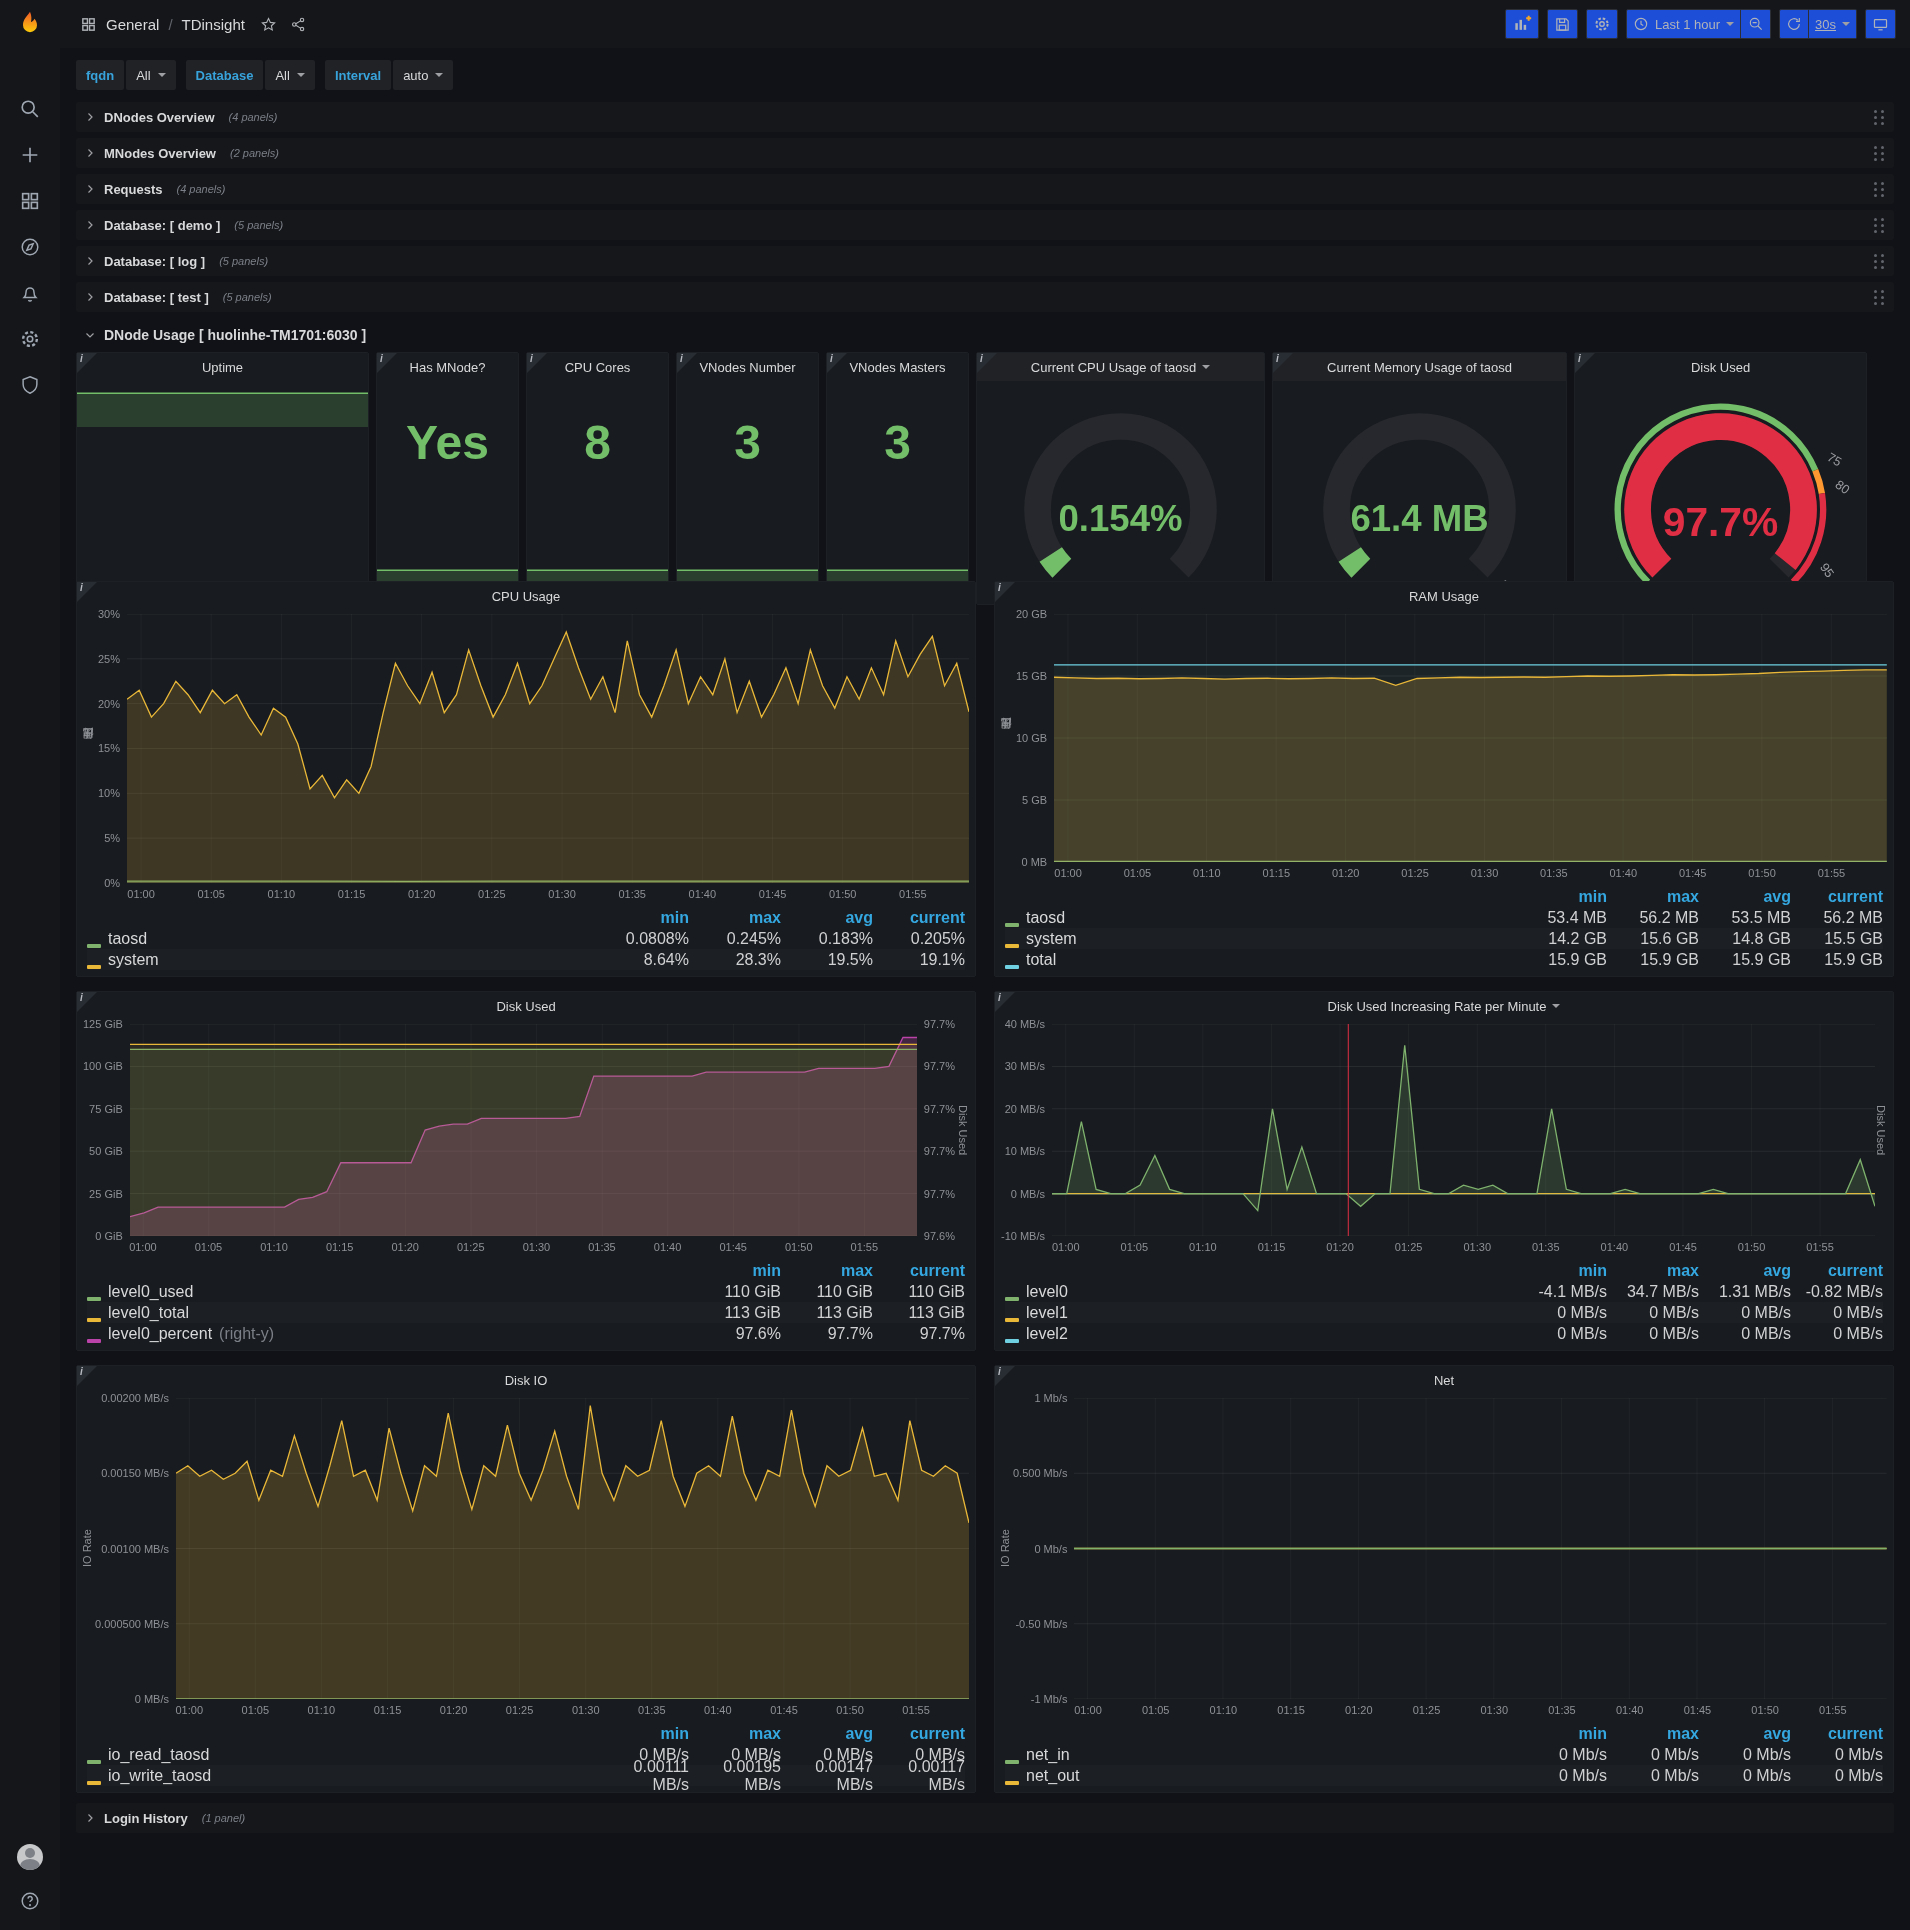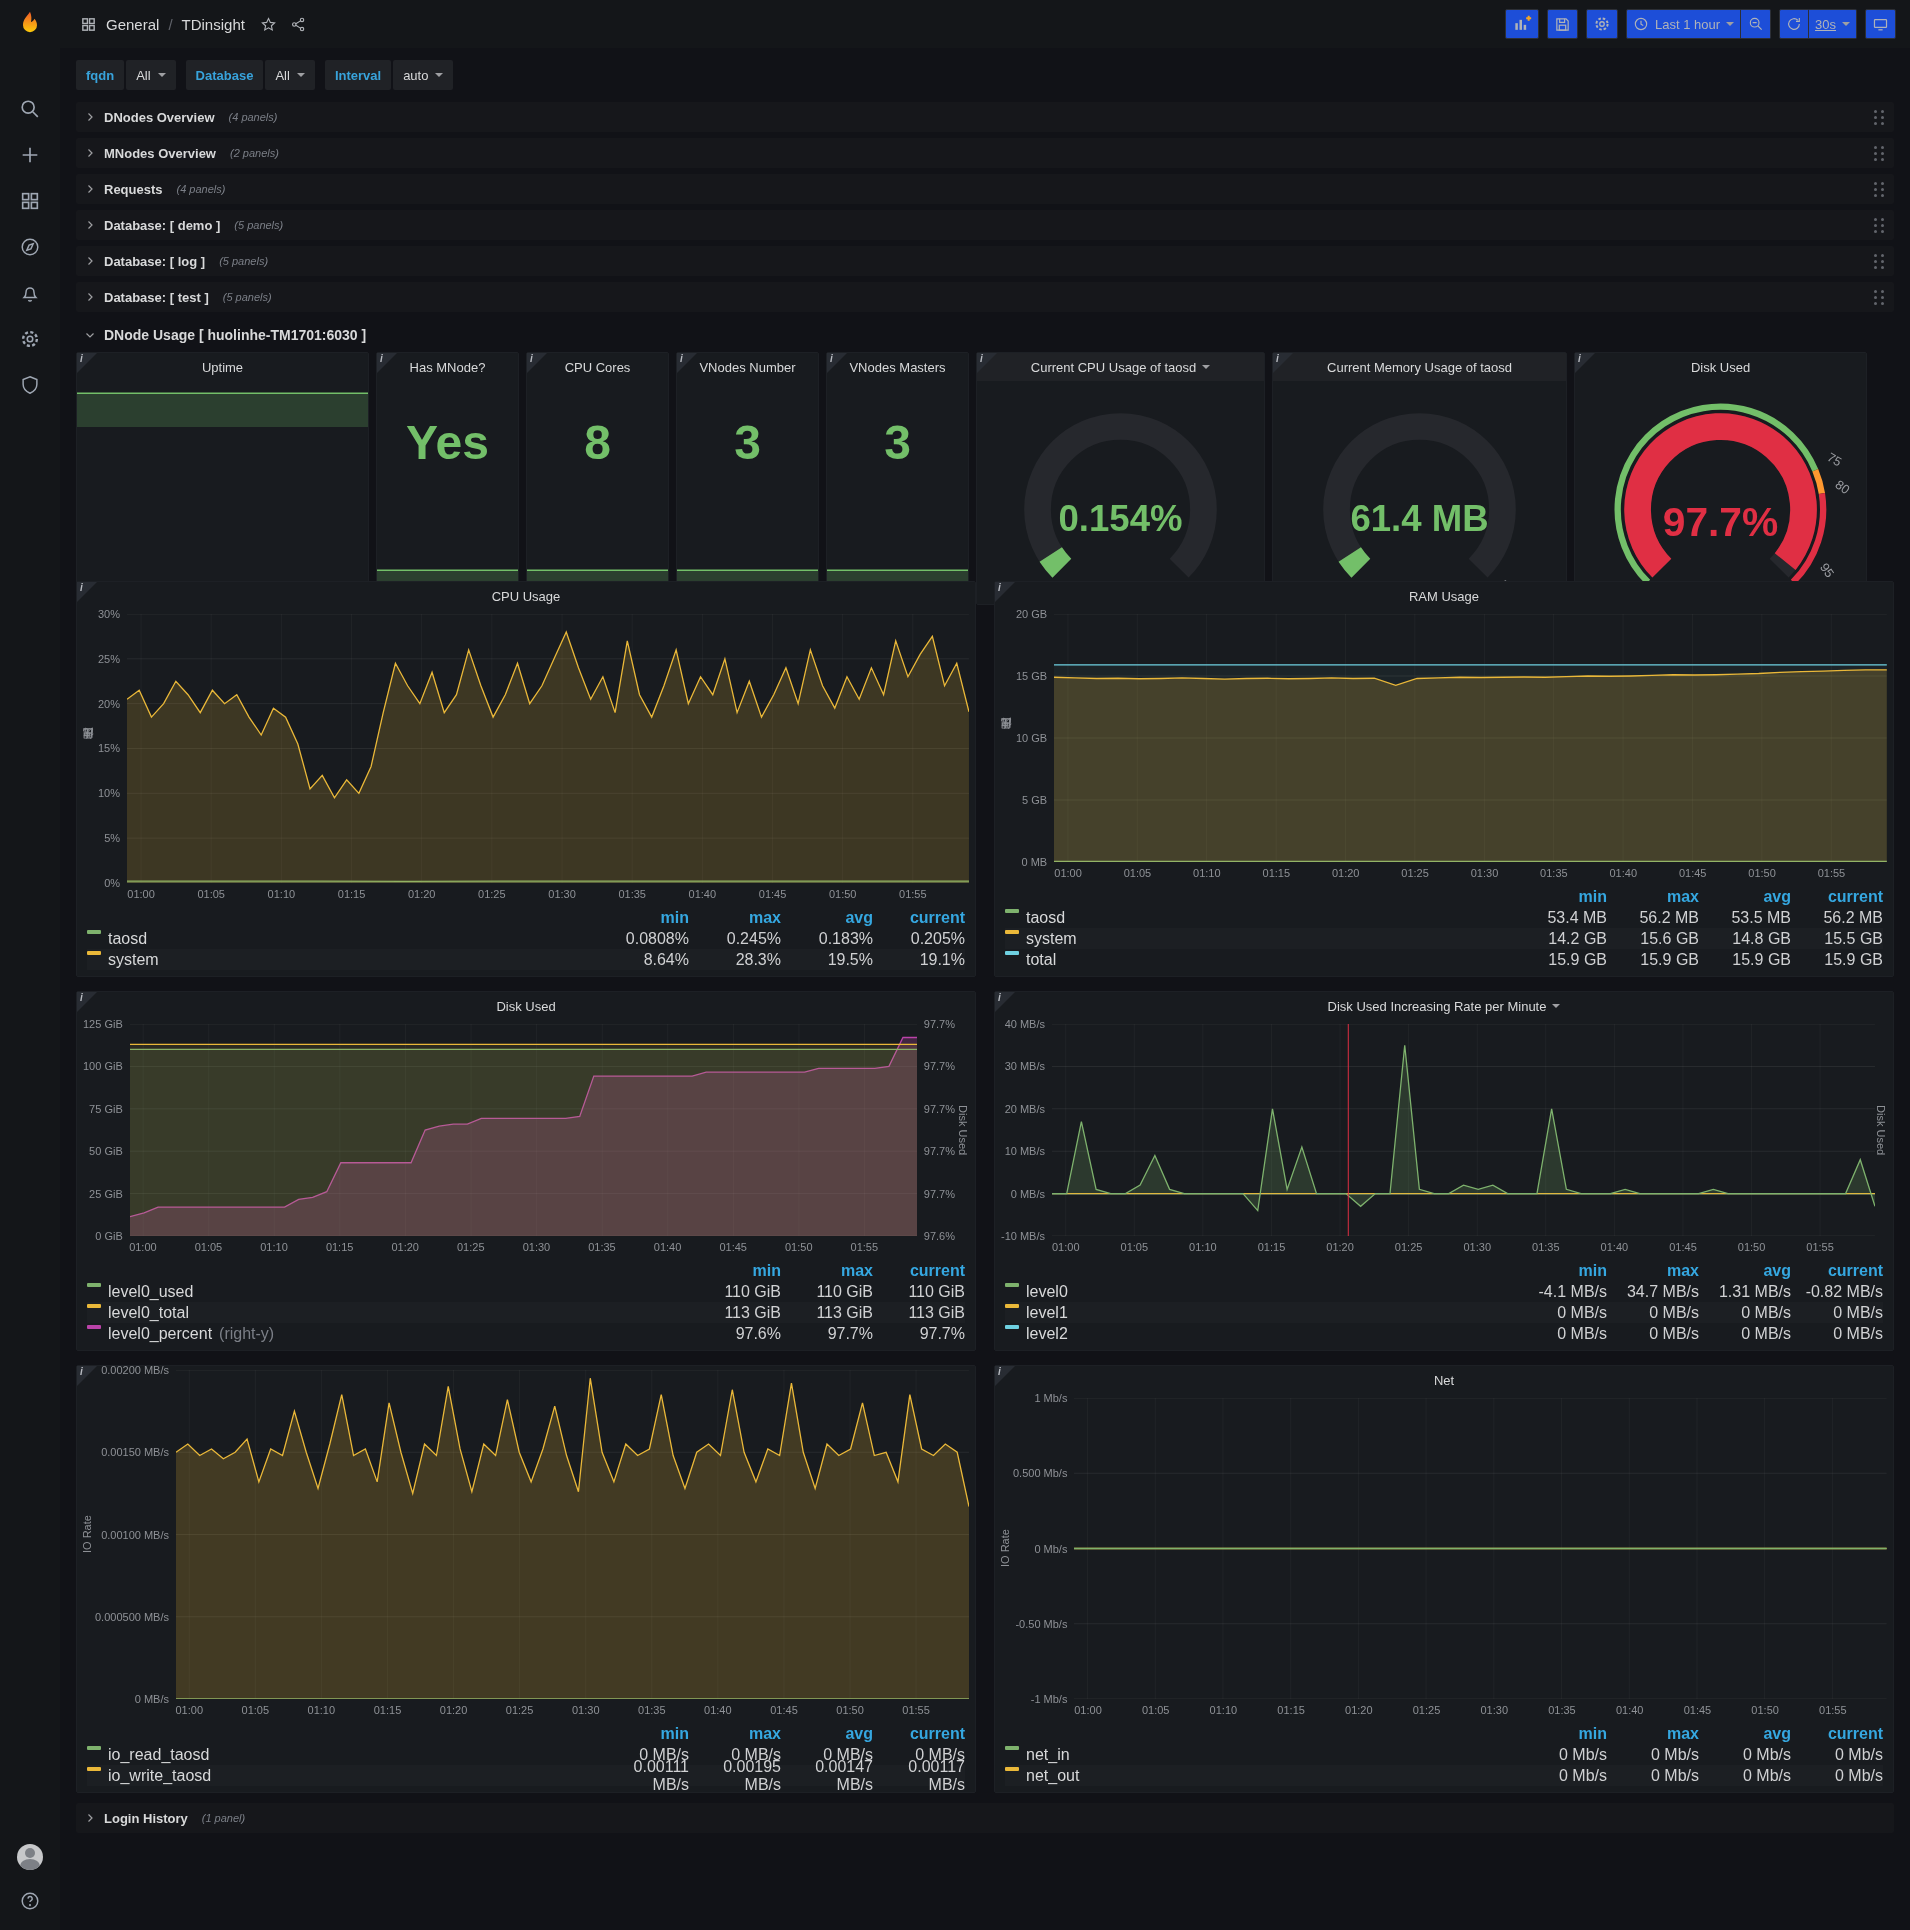--- a/index.html
+++ b/index.html
@@ -74,21 +74,21 @@
   .yticks.r { align-items:flex-start; padding:0 2px 0 7px; }
   .plotwrap { flex:1; display:flex; flex-direction:column; min-width:0; }
   .plot { flex:1; position:relative; }
   .plot svg { position:absolute; inset:0; width:100%; height:100%; }
   .xticks { height:22px; position:relative; font-size:11px; color:#8e9196; }
   .xticks span { position:absolute; top:5px; transform:translateX(-50%); }
 
   .legend { flex:none; padding:2px 10px 6px 10px; font-size:16px; }
   .lg-head, .lg-row { display:flex; align-items:center; height:21px; }
   .lg-row:nth-child(odd) { background:rgba(255,255,255,0.02); }
-  .lg-lab { flex:1; display:flex; align-items:flex-start; gap:7px; cursor:pointer; color:#d8d9da; }
+  .lg-lab { flex:1; display:flex; align-items:flex-end; gap:7px; cursor:pointer; color:#d8d9da; }
   .lg-lab em { font-style:normal; color:#7b7f87; }
   .sw { width:14px; height:4px; border-radius:1px; flex:none; }
   .lg-col { width:92px; text-align:right; color:#35a7e0; font-weight:bold; }
   .lg-val { width:92px; text-align:right; color:#d0d1d3; }
 
   .footer-row { margin-bottom:8px; }
 </style>
 </head>
 <body>
 
@@ -879,20 +879,23 @@
             <span class="lg-val">0 MB/s</span>
             <span class="lg-val">0 MB/s</span>
             <span class="lg-val">0 MB/s</span>
      </div>
         </div>
       </div>
     <div class="panel chart">
         <div class="corner">
           <b>i</b>
         </div>
+        <div class="p-title">
+          <span>Disk IO</span>
+        </div>
     <div class="c-body">
       <div class="ylab left">IO Rate</div>
       <div class="yticks l">
             <span>0.00200 MB/s</span>
             <span>0.00150 MB/s</span>
             <span>0.00100 MB/s</span>
             <span>0.000500 MB/s</span>
             <span>0 MB/s</span>
           </div>
       <div class="plotwrap">

